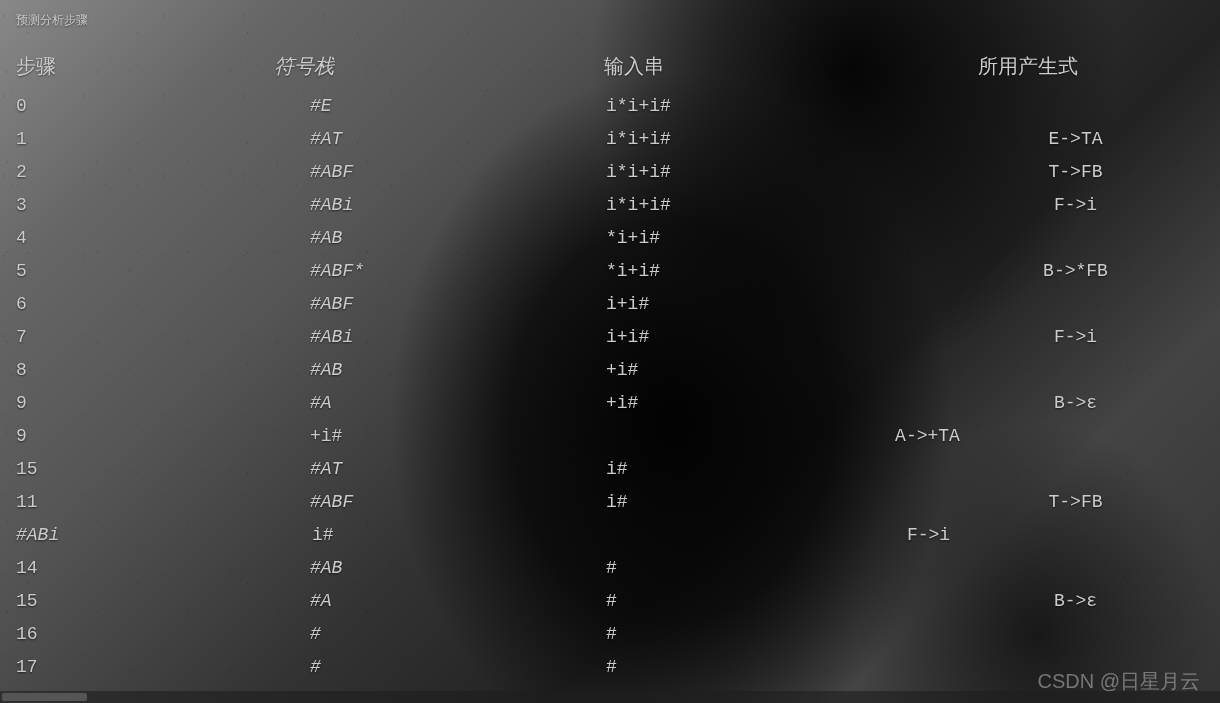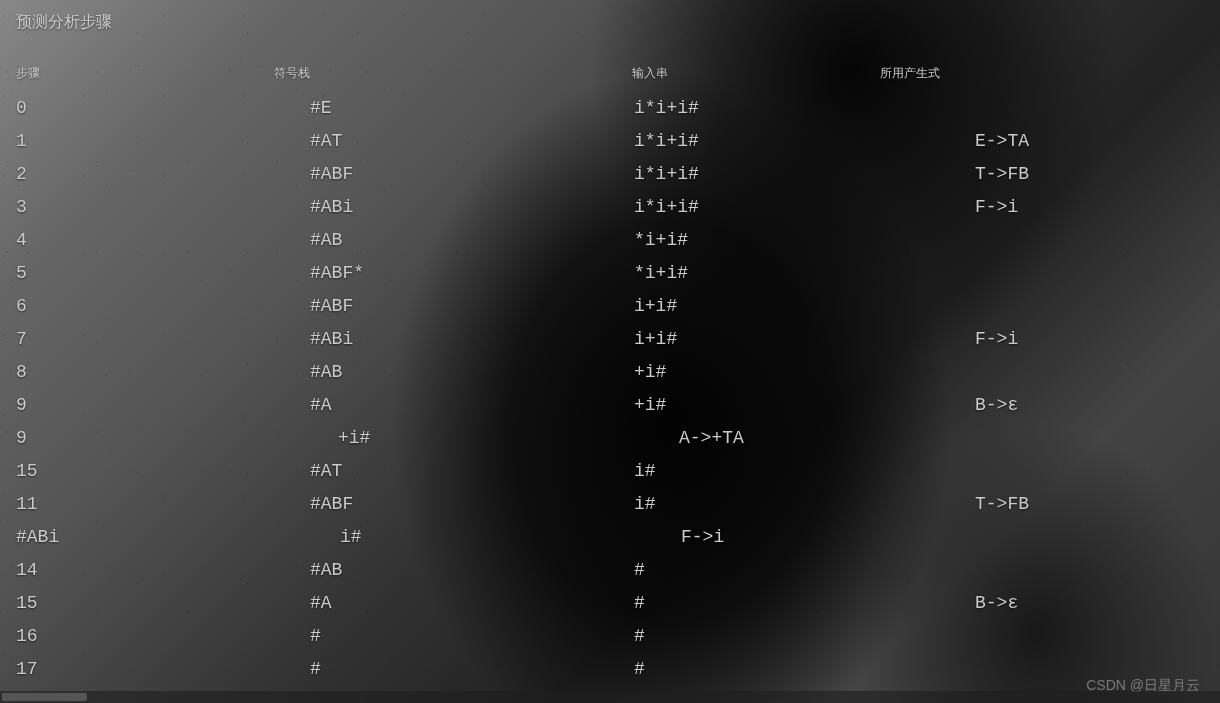--- a/index.html
+++ b/index.html
@@ -46,52 +46,52 @@
         radial-gradient(circle at 85% 45%, #000 0.5px, transparent 1px);
       background-size: 80px 80px, 120px 120px, 90px 90px, 110px 110px, 100px 100px, 95px 95px, 130px 130px;
       z-index: 1;
     }
     .content {
       position: relative;
       z-index: 2;
       padding: 12px 16px;
     }
     .title {
-      font-size: 16px;
-      margin-bottom: 32px;
+      font-size: 12px;
+      margin-bottom: 24px;
       text-shadow: 0 1px 2px rgba(0,0,0,0.5);
     }
     .header-row {
       display: flex;
-      font-size: 12px;
+      font-size: 20px;
       margin-bottom: 10px;
       text-shadow: 0 1px 2px rgba(0,0,0,0.5);
     }
     .col1 { width: 258px; }
-    .col2 { width: 330px; }
-    .col3 { width: 248px; margin-left: 28px; }
-    .col4 { flex: 1; }
+    .col2 { width: 330px; font-style: italic; }
+    .col3 { width: 248px; }
+    .col4 { flex: 1; text-align: center; }
     .rows-container {
       font-family: Consolas, "Courier New", monospace;
       font-size: 18px;
       line-height: 33px;
     }
     .data-row {
       display: flex;
       text-shadow: 0 1px 2px rgba(0,0,0,0.6);
     }
     .data-row .col1 { width: 294px; }
     .data-row .col2 { width: 296px; }
     .data-row .col3 { width: 293px; }
     .data-row .col4 { flex: 1; margin-left: 48px; }
     .watermark {
       position: absolute;
       bottom: 8px;
       right: 20px;
-      font-size: 14px;
+      font-size: 20px;
       color: rgba(200,200,200,0.5);
       z-index: 3;
       font-family: Arial, sans-serif;
     }
     .scrollbar-track {
       position: absolute;
       bottom: 0;
       left: 0;
       width: 100%;
       height: 12px;
@@ -152,20 +152,21 @@
       <div class="data-row">
         <div class="col1">4</div>
         <div class="col2">#AB</div>
         <div class="col3">*i+i#</div>
         <div class="col4"></div>
       </div>
       <div class="data-row">
         <div class="col1">5</div>
         <div class="col2">#ABF*</div>
         <div class="col3">*i+i#</div>
+        <div class="col4">B-&gt;*FB</div>
       </div>
       <div class="data-row">
         <div class="col1">6</div>
         <div class="col2">#ABF</div>
         <div class="col3">i+i#</div>
         <div class="col4"></div>
       </div>
       <div class="data-row">
         <div class="col1">7</div>
         <div class="col2">#ABi</div>

